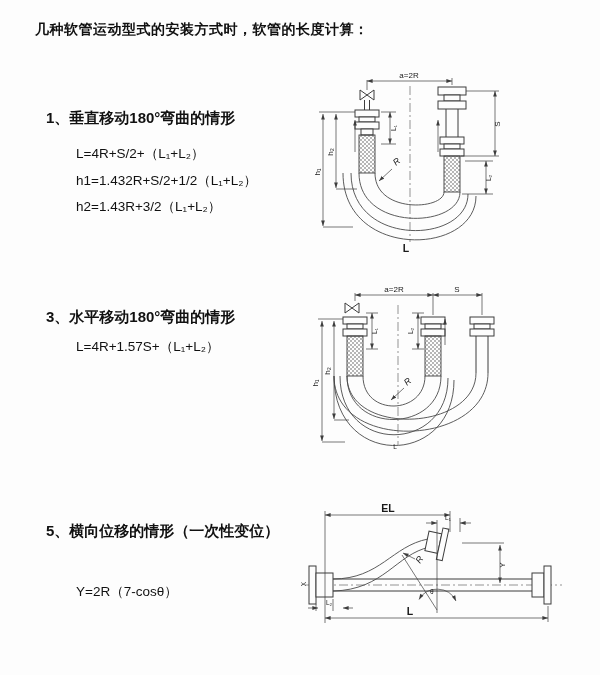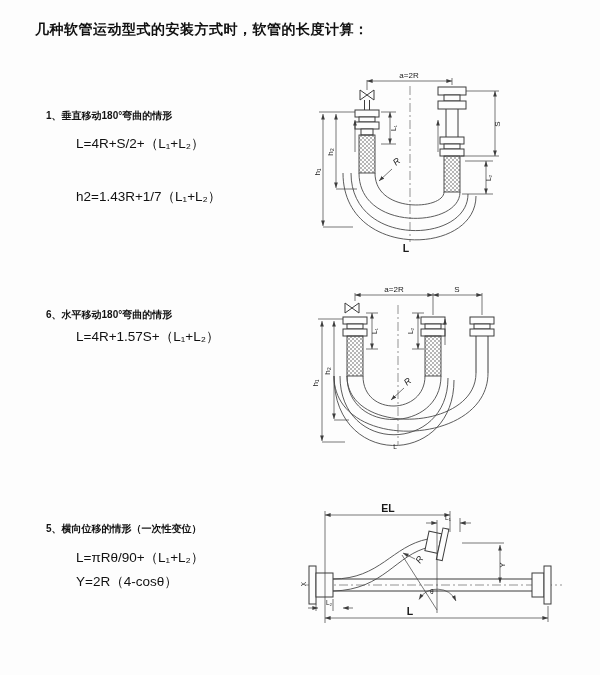--- a/index.html
+++ b/index.html
@@ -2,22 +2,22 @@
 <html><head>
 <meta charset="utf-8">
 <style>
   html,body { margin:0; padding:0; }
   body {
     width:600px; height:675px; background:#fdfdfd;
     font-family:"Liberation Sans","DejaVu Sans",sans-serif; color:#111;
   }
   .page { position:relative; width:600px; height:675px; overflow:hidden; background:#fdfdfd; }
   .title { position:absolute; left:35px; top:21px; font-size:14px; font-weight:bold; letter-spacing:.5px; white-space:nowrap; }
-  .heading { position:absolute; left:46px; font-size:10px; font-weight:bold; white-space:nowrap; }
-  .formula { position:absolute; left:76px; font-size:13.5px; white-space:nowrap; }
+  .heading { position:absolute; left:46px; font-size:15px; font-weight:bold; white-space:nowrap; }
+  .formula { position:absolute; left:76px; font-size:13.5px; white-space:nowrap;margin-top:10px; }
   svg.diag { position:absolute; }
   svg text { font-family:"Liberation Sans","DejaVu Sans",sans-serif; fill:#1a1a1a; }
   .ol { stroke:#3d3d3d; stroke-width:1;  fill:none; }
   .hl { stroke:#4a4a4a; stroke-width:.9; fill:none; }
   .dl { stroke:#3d3d3d; stroke-width:.7; fill:none; }
   .cl { stroke:#666;    stroke-width:.7; fill:none; stroke-dasharray:9 3 2 3; }
   .ft { fill:#fdfdfd; stroke:#3d3d3d; stroke-width:1; }
   .br { fill:url(#braid); stroke:#3d3d3d; stroke-width:.9; }
   .dim  { font-size:8px; }
   .dimS { font-size:6.5px; }
@@ -40,28 +40,28 @@
       <pattern id="braid" width="4" height="4" patternUnits="userSpaceOnUse">
         <path d="M0,4 L4,0 M0,0 L4,4" stroke="#6e6e6e" stroke-width=".5"></path>
       </pattern>
     </defs>
   </svg>
 
   <div class="title">几种软管运动型式的安装方式时，软管的长度计算：</div>
 
   <div class="heading" style="top:109px">1、垂直移动180°弯曲的情形</div>
   <div class="formula" style="top:135px">L=4R+S/2+（L₁+L₂）</div>
-  <div class="formula" style="top:188px">h2=1.43R+1/7（L₁+L₂）</div>
-
-  <div class="heading" style="top:308px">6、水平移动180°弯曲的情形</div>
+  <div class="formula" style="top:162px">h1=1.432R+S/2+1/2（L₁+L₂）</div>
+  <div class="formula" style="top:188px">h2=1.43R+3/2（L₁+L₂）</div>
+
+  <div class="heading" style="top:308px">3、水平移动180°弯曲的情形</div>
   <div class="formula" style="top:328px">L=4R+1.57S+（L₁+L₂）</div>
 
   <div class="heading" style="top:522px">5、横向位移的情形（一次性变位）</div>
-  <div class="formula" style="top:549px">L=πRθ/90+（L₁+L₂）</div>
-  <div class="formula" style="top:573px">Y=2R（4-cosθ）</div>
+  <div class="formula" style="top:573px">Y=2R（7-cosθ）</div>
 
   <svg class="diag" style="left:305px;top:60px" width="285" height="200" viewBox="0 0 285 200">
     <g>
       <path class="cl" d="M105,26 V182"></path>
     </g>
     <g>
       <path class="hl" d="M54,113 C54,172 155,168 155,132"></path>
       <path class="hl" d="M70,113 C70,154 139,150 139,132"></path>
       <path class="hl" d="M46,113 C46,188 163,184 163,134"></path>
       <path class="hl" d="M38,113 C38,200 171,196 171,136"></path>

